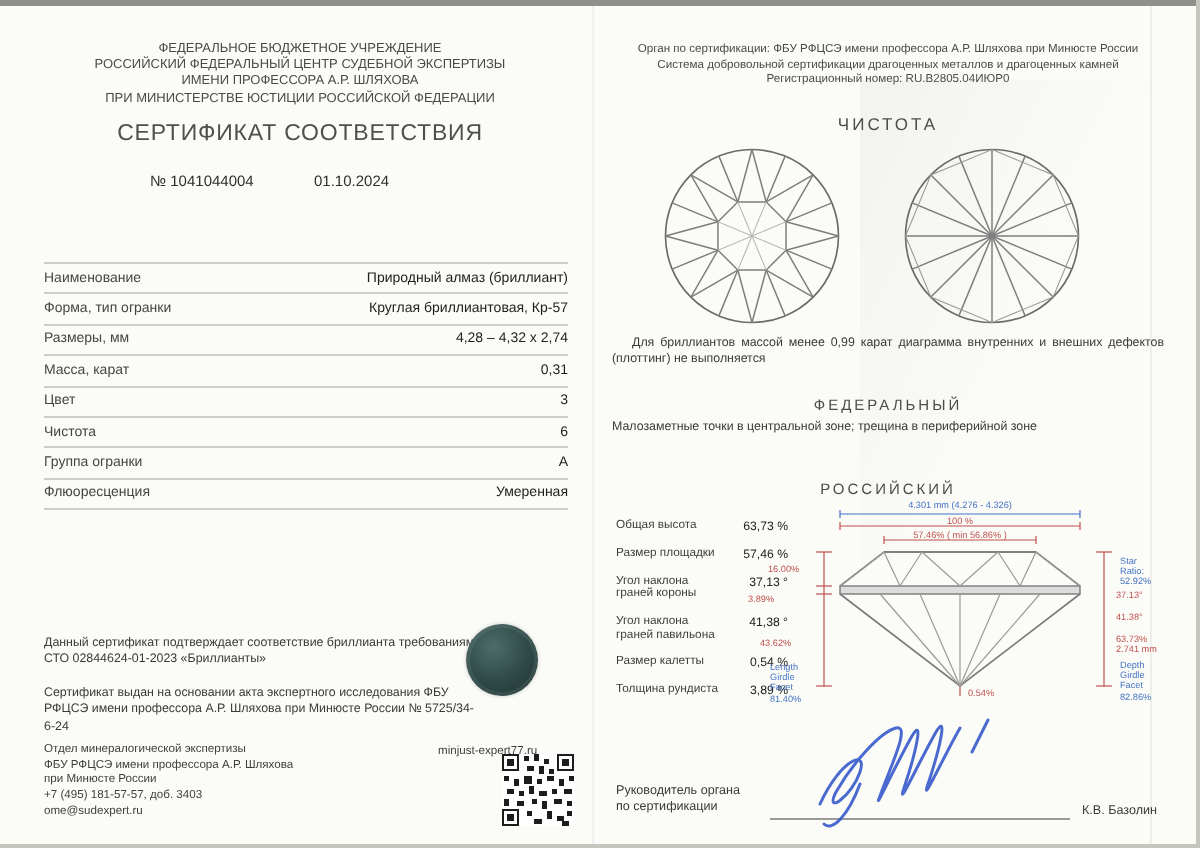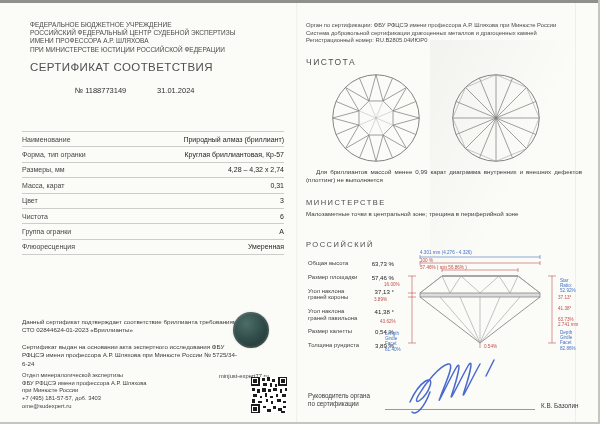--- a/index.html
+++ b/index.html
@@ -12,21 +12,21 @@
   .scan-edge-top{position:absolute;left:0;top:0;width:600px;height:3px;background:#90908b;}
   .scan-edge-bottom{position:absolute;left:0;bottom:0;width:600px;height:2px;background:#c6c5be;}
   .scan-edge-right{position:absolute;right:0;top:0;width:2px;height:424px;background:#c6c5be;}
   .fold-center{position:absolute;left:296px;top:3px;width:2px;height:419px;
     background:linear-gradient(to right,rgba(0,0,0,0.06),rgba(255,255,255,0.5));}
   .fold-right{position:absolute;left:575px;top:3px;width:1px;height:419px;background:rgba(0,0,0,0.05);}
   .sheen{position:absolute;left:430px;top:40px;width:170px;height:240px;
     background:linear-gradient(115deg,rgba(0,0,0,0.035) 0%,rgba(0,0,0,0) 55%);pointer-events:none;}
 
   .abs{position:absolute;}
-  .ctr{}
+  .ctr{text-align:center;}
   .pre{white-space:pre-line;}
 
   
   .org-header{left:30px;top:21px;width:240px;font-size:6.5px;line-height:8.2px;color:#4a4a4a;}
   .cert-title{left:30px;top:61px;width:240px;font-size:11.5px;letter-spacing:0.4px;color:#4f4f4f;}
   .cert-no{left:75px;top:86px;font-size:7.5px;color:#2e2e2e;}
   .cert-date{left:157px;top:86px;font-size:7.5px;color:#2e2e2e;}
 
   .prop-table{left:22px;top:131px;width:262px;border-top:1px solid #cdcdc9;}
   .prop-row{display:flex;align-items:center;justify-content:space-between;height:14.4px;border-bottom:1px solid #cdcdc9;}
@@ -79,22 +79,22 @@
 <div class="sheen"></div>
 
 <div class="abs org-header ctr">
   <div>ФЕДЕРАЛЬНОЕ БЮДЖЕТНОЕ УЧРЕЖДЕНИЕ</div>
   <div>РОССИЙСКИЙ ФЕДЕРАЛЬНЫЙ ЦЕНТР СУДЕБНОЙ ЭКСПЕРТИЗЫ</div>
   <div>ИМЕНИ ПРОФЕССОРА А.Р. ШЛЯХОВА</div>
   <div>ПРИ МИНИСТЕРСТВЕ ЮСТИЦИИ РОССИЙСКОЙ ФЕДЕРАЦИИ</div>
 </div>
 
 <div class="abs cert-title ctr">СЕРТИФИКАТ СООТВЕТСТВИЯ</div>
-<div class="abs cert-no">№ 1188773149</div>
-<div class="abs cert-date">31.01.2024</div>
+<div class="abs cert-no">№ 1041044004</div>
+<div class="abs cert-date">01.10.2024</div>
 
 <div class="abs prop-table">
   <div class="prop-row">
     <span class="lab">Наименование</span>
     <span class="val">Природный алмаз (бриллиант)</span>
   </div>
   <div class="prop-row">
     <span class="lab">Форма, тип огранки</span>
     <span class="val">Круглая бриллиантовая, Кр-57</span>
   </div>
@@ -258,21 +258,21 @@
         <line x1="50" y1="50" x2="93.4" y2="68"></line>
     </g>
     <g stroke="#9a9a9a" stroke-width="0.6">
       <polygon points="50,3 83.2,16.8 97,50 83.2,83.2 50,97 16.8,83.2 3,50 16.8,16.8"></polygon>
     </g>
   </svg>
 </div>
 
 <div class="abs plot-note">Для бриллиантов массой менее 0,99 карат диаграмма внутренних и внешних дефектов (плоттинг) не выполняется</div>
 
-<div class="abs sec-title comments-title ctr">МИНИСТЕРСТВЕ</div>
+<div class="abs sec-title comments-title ctr">ФЕДЕРАЛЬНЫЙ</div>
 <div class="abs comments-text">Малозаметные точки в центральной зоне; трещина в периферийной зоне</div>
 
 <div class="abs sec-title proportions-title ctr">РОССИЙСКИЙ</div>
 
 <div class="abs prop2-table">
   <div class="prop2-row">
     <span class="lab">Общая высота</span>
     <span class="val">63,73 %</span>
   </div>
   <div class="prop2-row">

